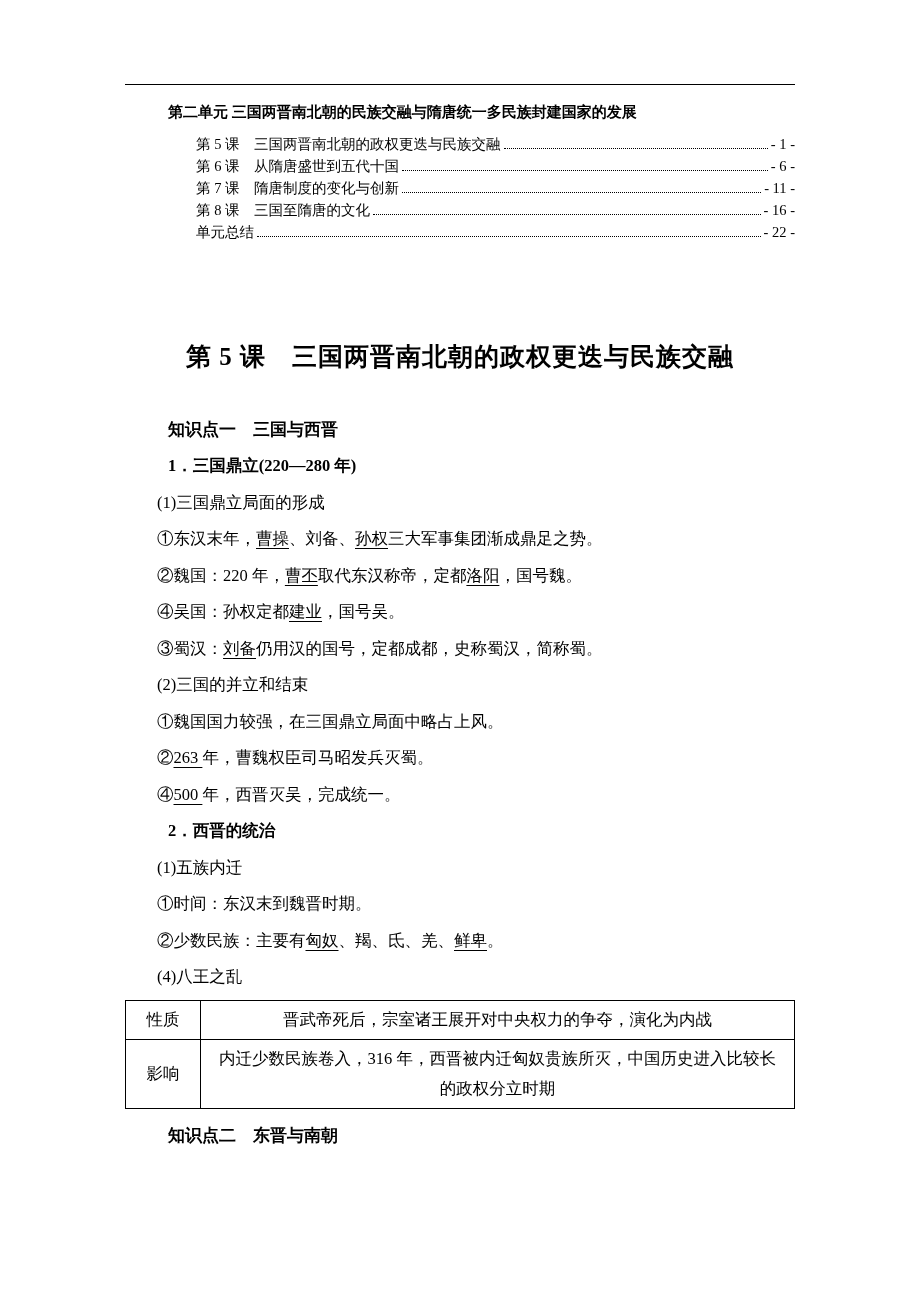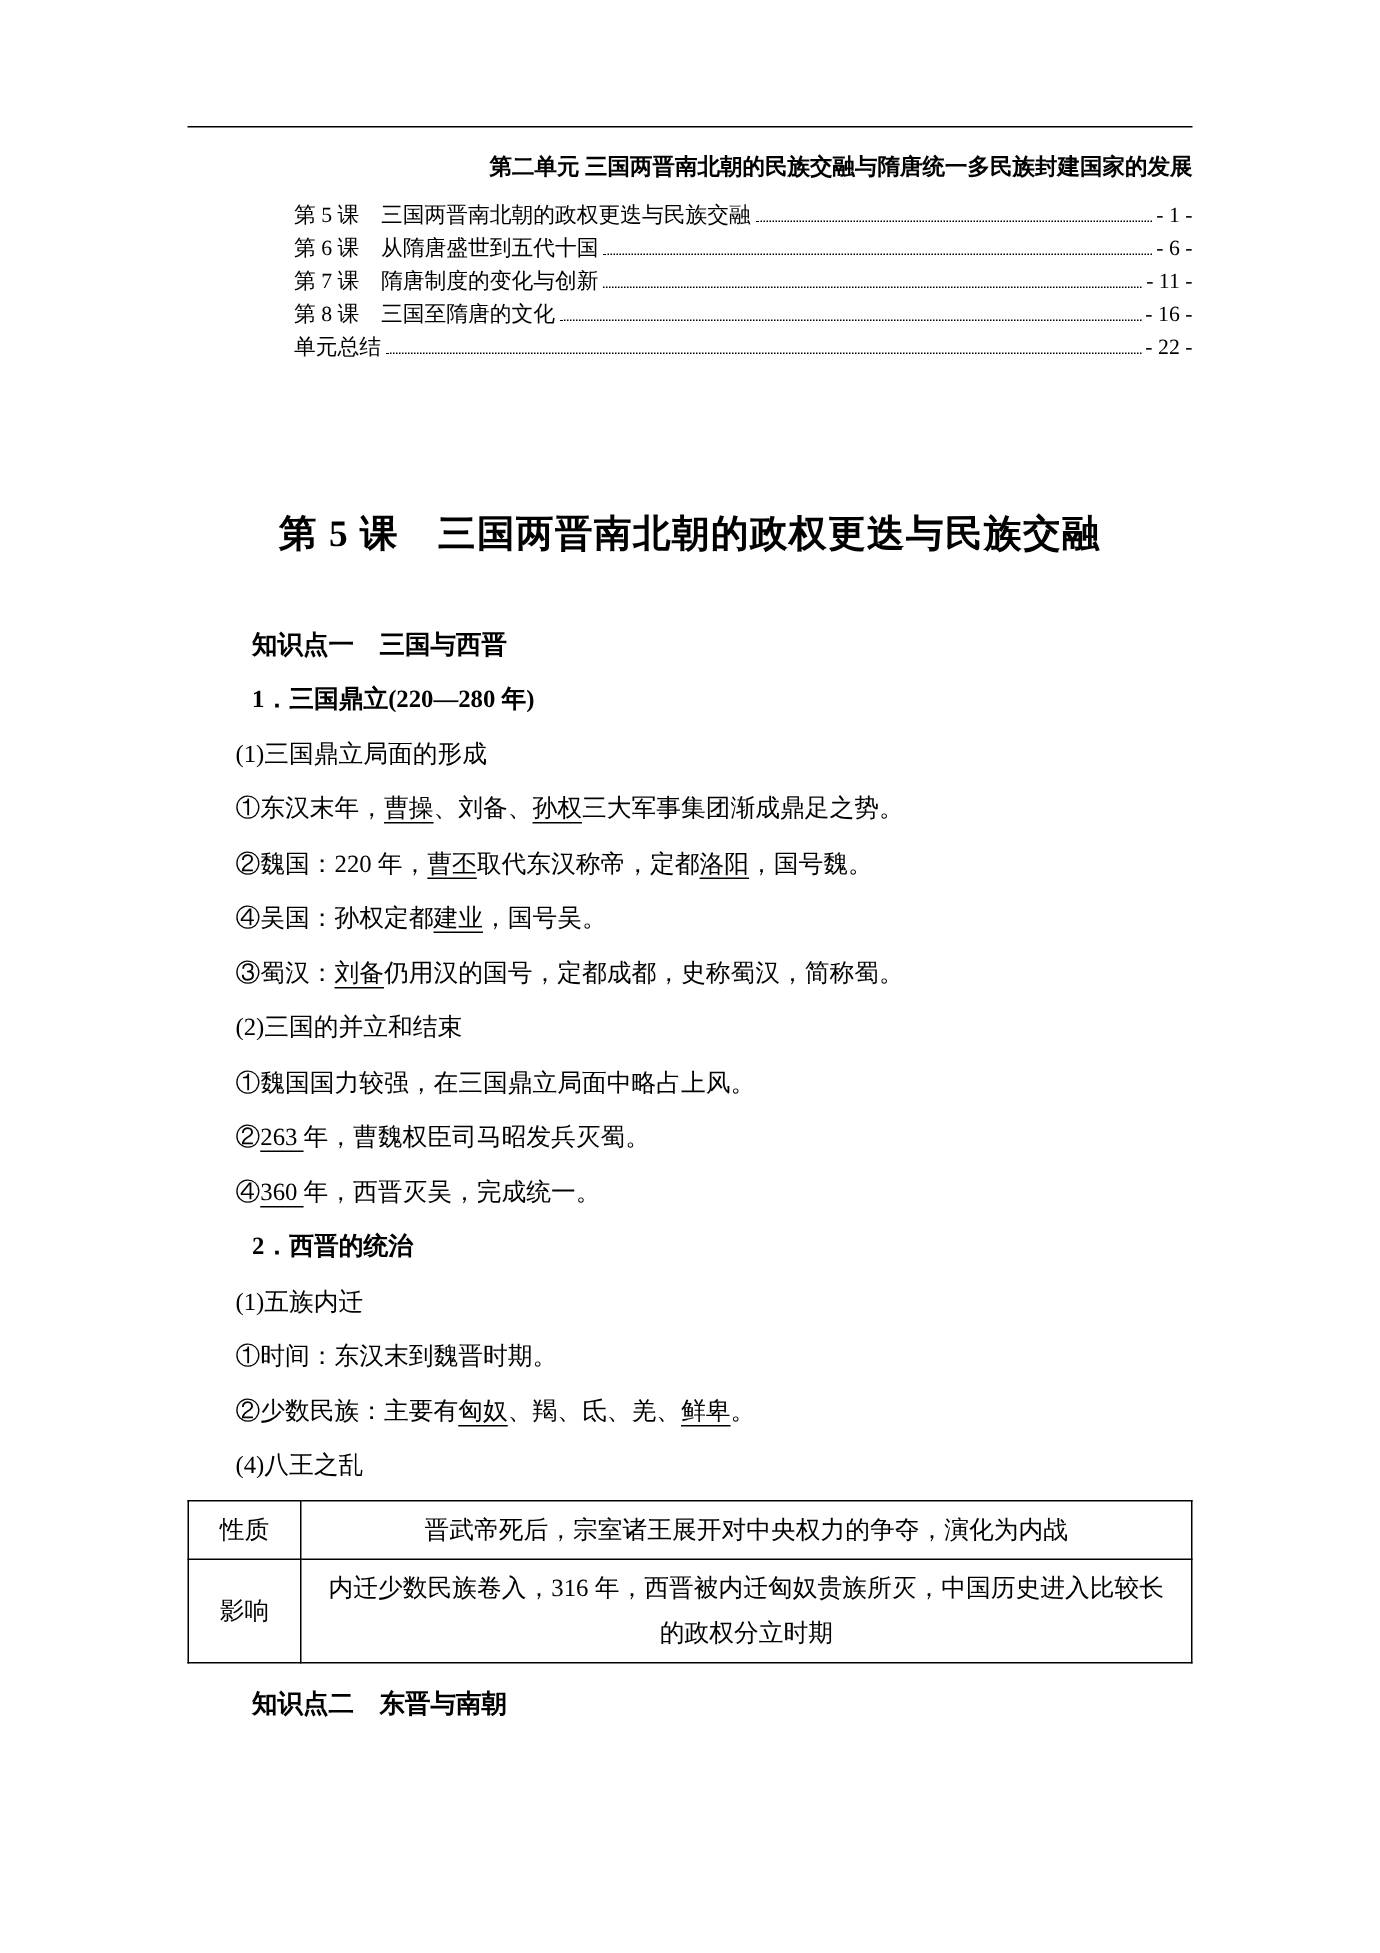--- a/index.html
+++ b/index.html
@@ -21,21 +21,20 @@
   .top-rule {
     border-top: 1.5px solid #000;
     margin-top: 84px;
     width: 100%;
   }
   .toc-heading {
     font-size: 15px;
     font-weight: bold;
     margin: 16px 0 10px 43px;
     line-height: 22px;
-    text-align: right;
   }
   .toc-row {
     display: flex;
     align-items: baseline;
     margin-left: 71px;
     font-size: 14.5px;
     line-height: 22px;
   }
   .toc-label { white-space: nowrap; }
   .toc-dots {
@@ -139,21 +138,21 @@
   <div>
     <div class="para hd"><span>1．三国鼎立(220—280 年)</span></div>
     <div class="para"><span>(1)三国鼎立局面的形成</span></div>
     <div class="para"><span>①东汉末年，</span><span class="u">曹操</span><span>、刘备、</span><span class="u">孙权</span><span>三大军事集团渐成鼎足之势。</span></div>
     <div class="para"><span>②魏国：220 年，</span><span class="u">曹丕</span><span>取代东汉称帝，定都</span><span class="u">洛阳</span><span>，国号魏。</span></div>
     <div class="para"><span>④吴国：孙权定都</span><span class="u">建业</span><span>，国号吴。</span></div>
     <div class="para"><span>③蜀汉：</span><span class="u">刘备</span><span>仍用汉的国号，定都成都，史称蜀汉，简称蜀。</span></div>
     <div class="para"><span>(2)三国的并立和结束</span></div>
     <div class="para"><span>①魏国国力较强，在三国鼎立局面中略占上风。</span></div>
     <div class="para"><span>②</span><span class="u">263 </span><span>年，曹魏权臣司马昭发兵灭蜀。</span></div>
-    <div class="para"><span>④</span><span class="u">360 </span><span>年，西晋灭吴，完成统一。</span></div>
+    <div class="para"><span>④</span><span class="u">500 </span><span>年，西晋灭吴，完成统一。</span></div>
     <div class="para hd"><span>2．西晋的统治</span></div>
     <div class="para"><span>(1)五族内迁</span></div>
     <div class="para"><span>①时间：东汉末到魏晋时期。</span></div>
     <div class="para"><span>②少数民族：主要有</span><span class="u">匈奴</span><span>、羯、氐、羌、</span><span class="u">鲜卑</span><span>。</span></div>
     <div class="para"><span>(4)八王之乱</span></div>
   </div>
 
   <table class="info">
     <tbody>
         <tr>

